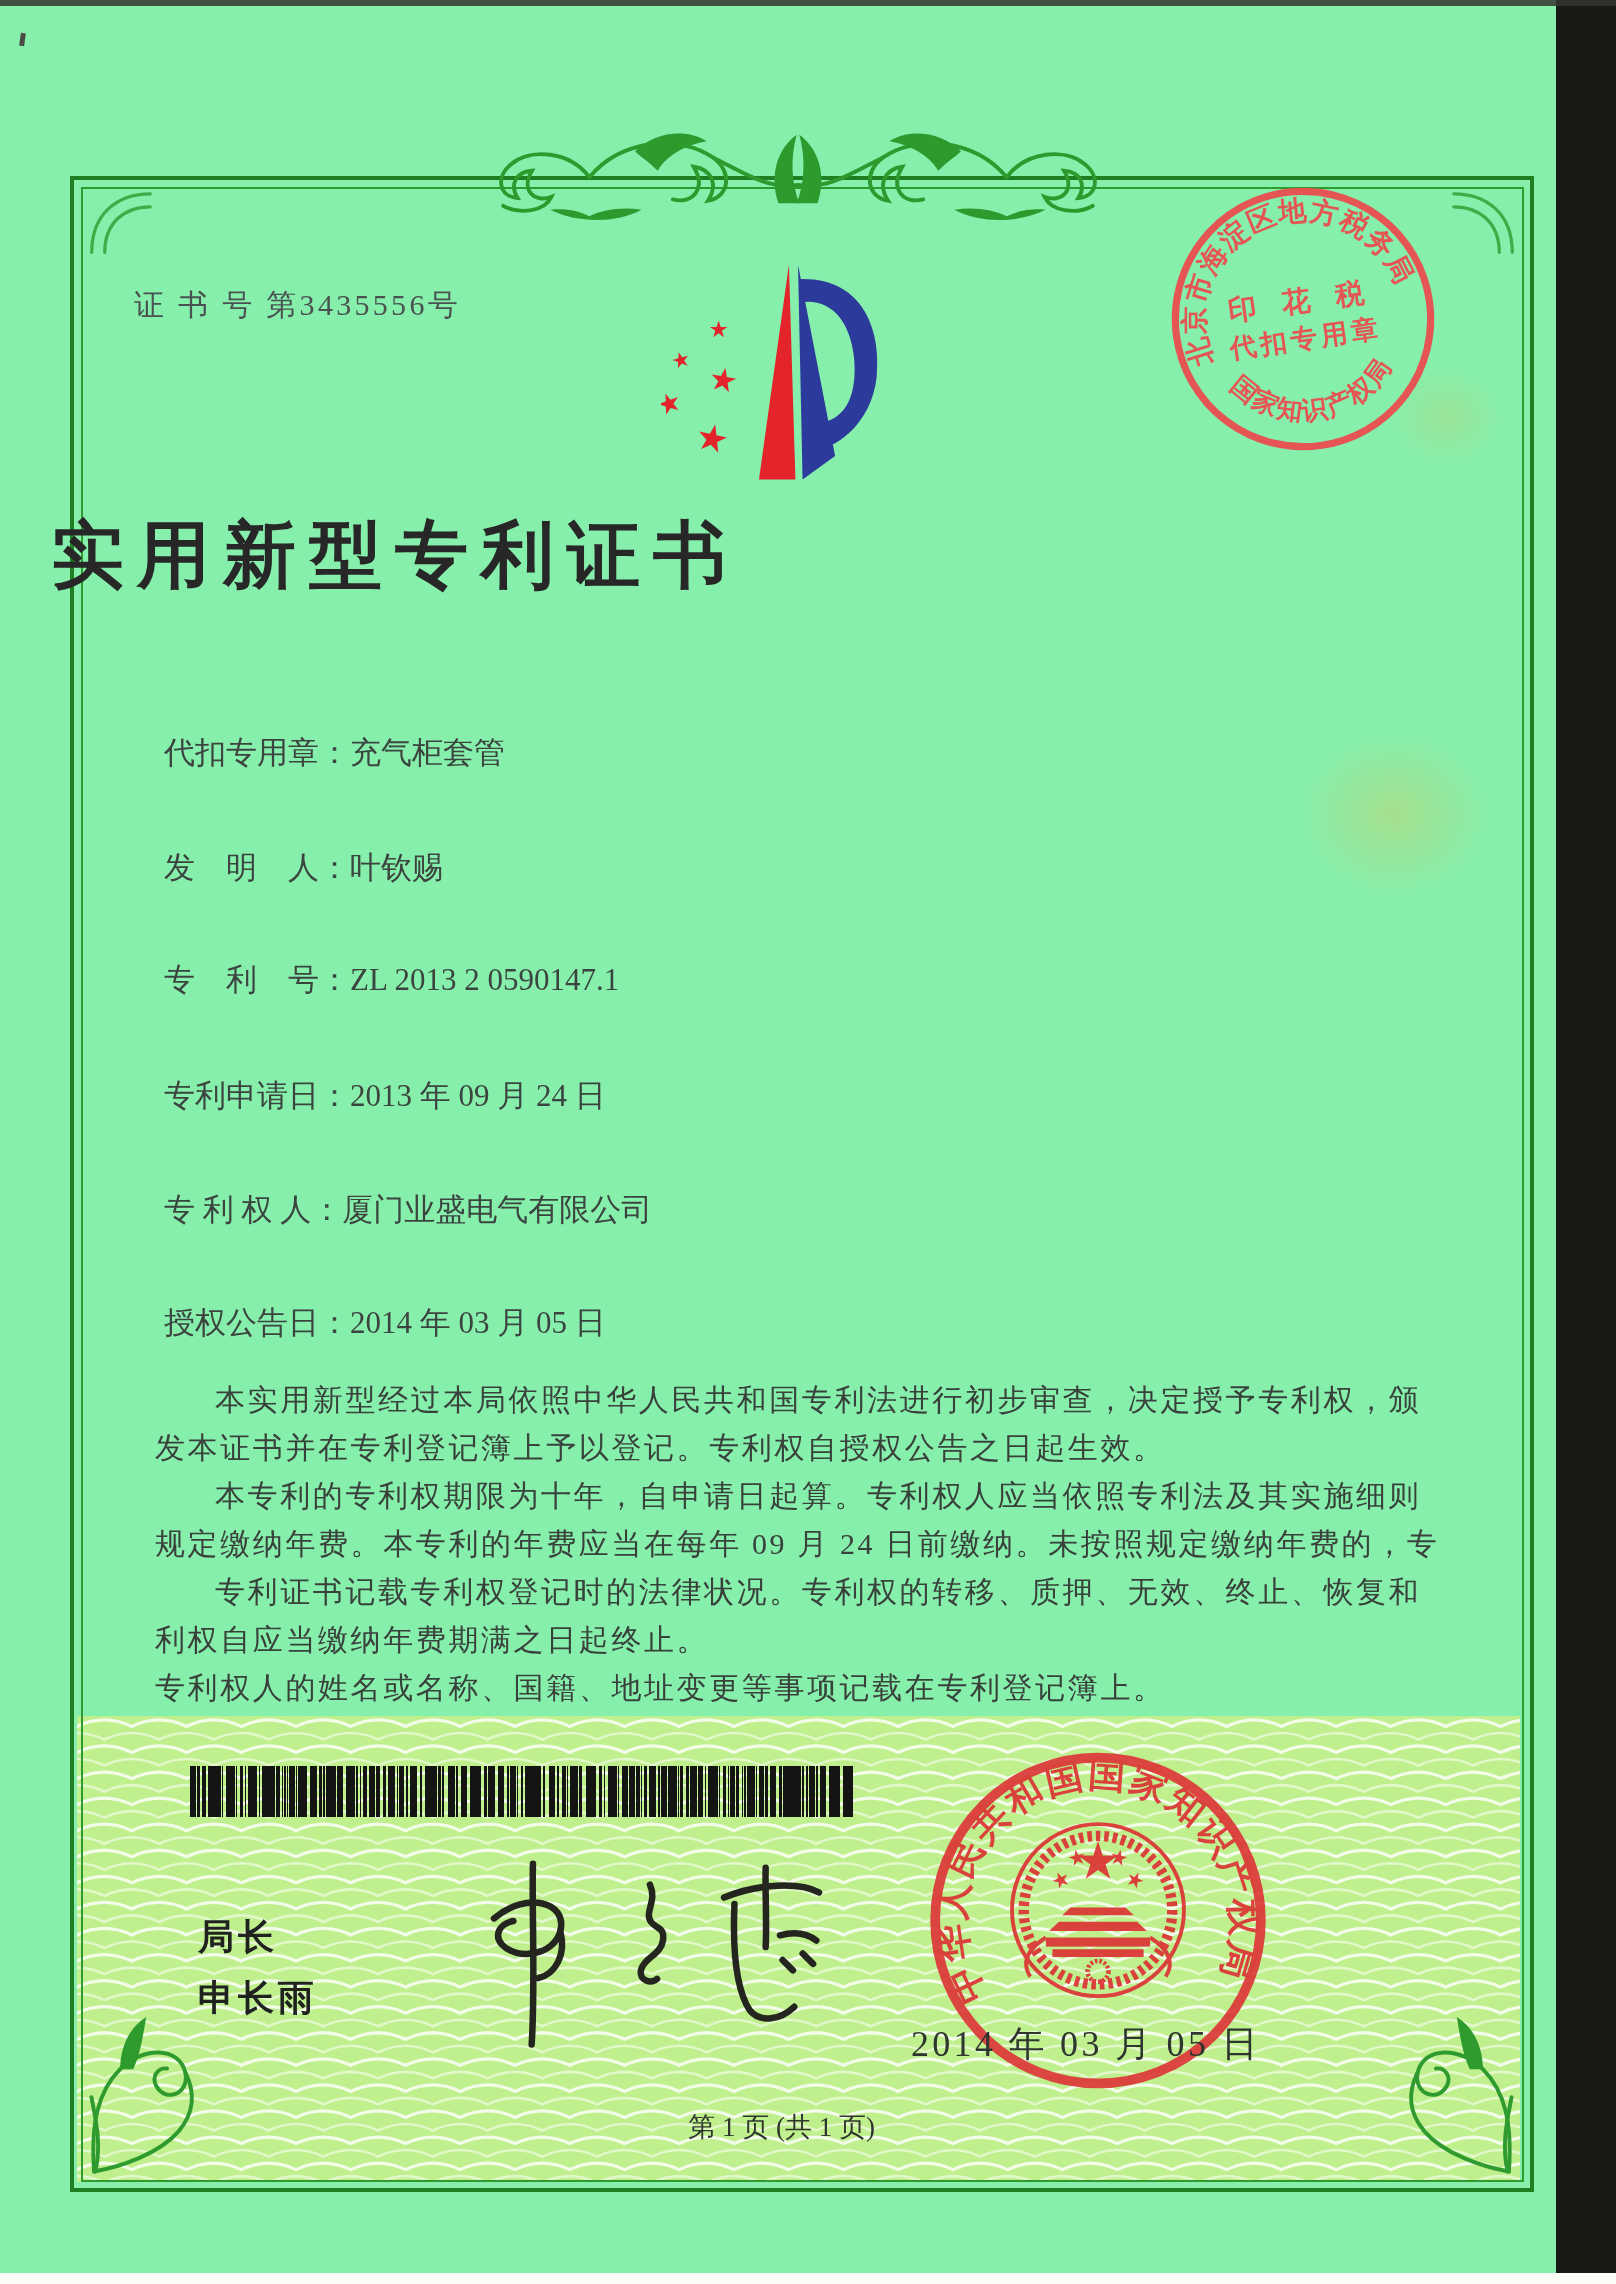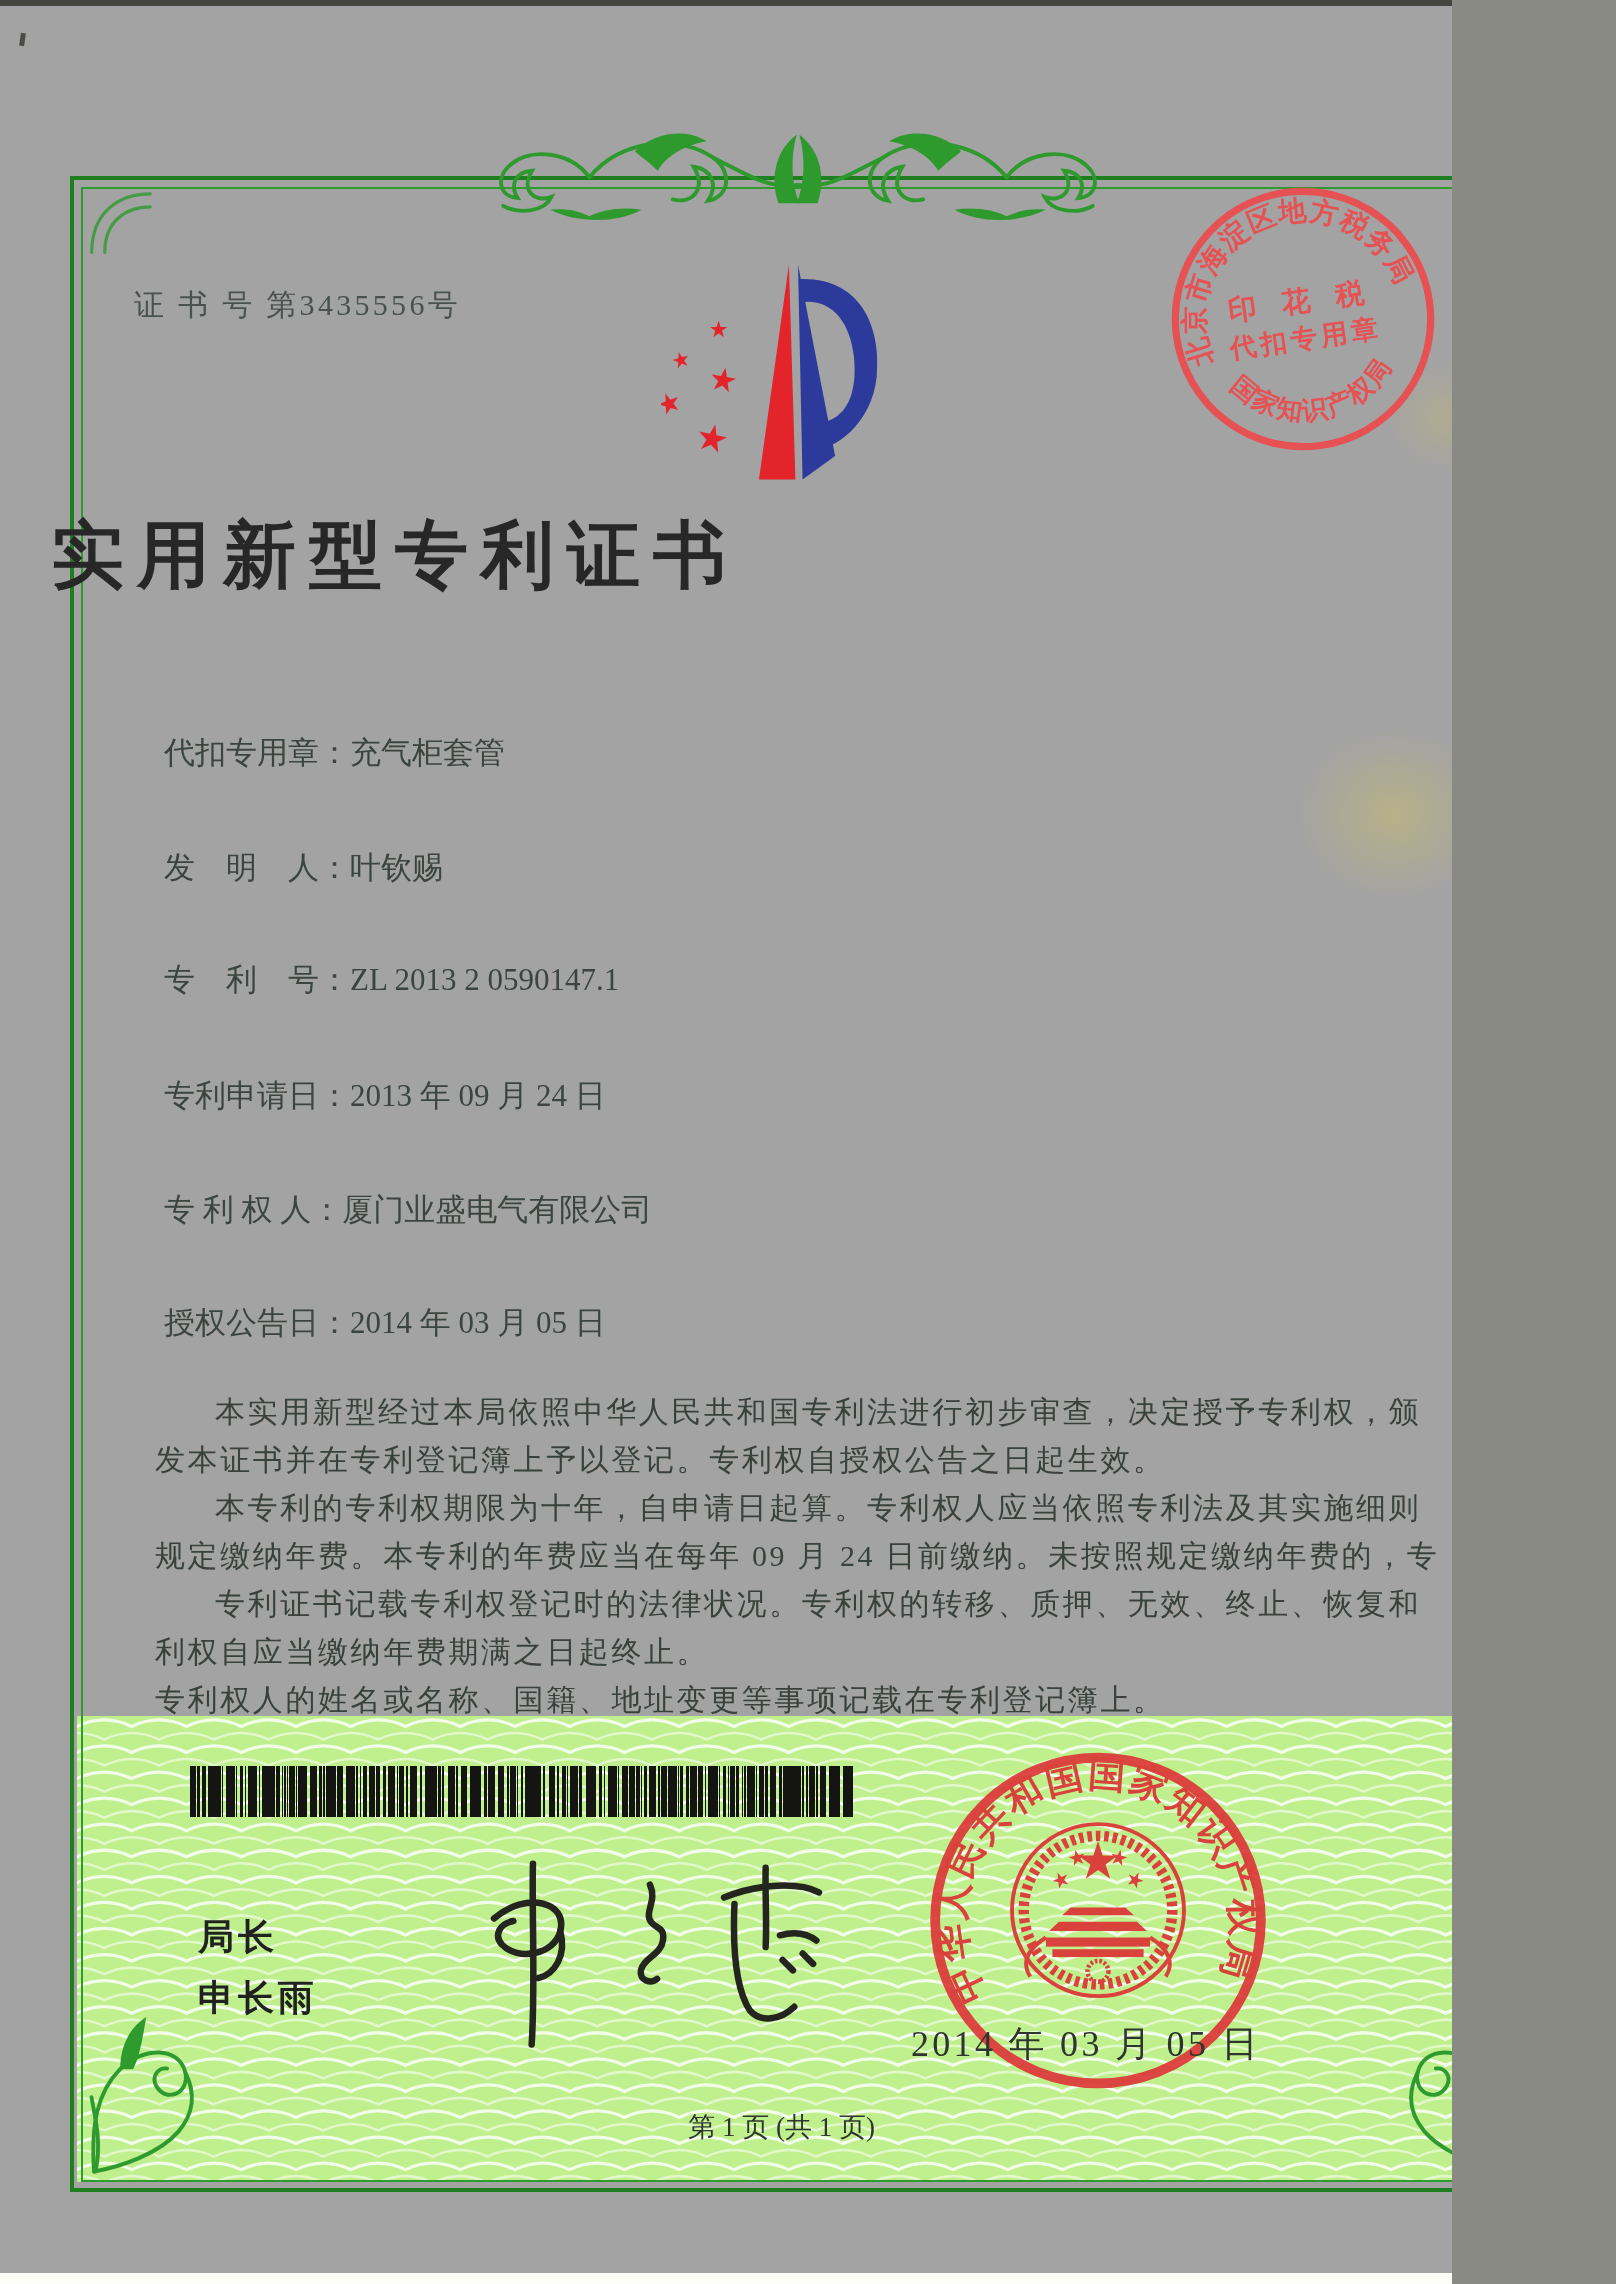--- a/index.html
+++ b/index.html
@@ -1,16 +1,16 @@
 <!DOCTYPE html>
 <html style="font-size:10.4px"><head>
 <meta charset="utf-8">
 <style>
   html,body{margin:0;padding:0;background:#8a8a84;}
-  #page{position:relative;width:1452px;height:2284px;background:#a3a3a3;overflow:hidden;
+  #page{position:relative;width:1616px;height:2284px;background:#86efac;overflow:hidden;
         font-family:"Liberation Serif","DejaVu Serif",serif;}
   .abs{position:absolute;}
   .sans{font-family:"Liberation Sans","DejaVu Sans",sans-serif;}
   
   .scan-right{left:1556px;top:0;width:60px;height:2284px;background:#181815;z-index:40;}
   .scan-top{left:0;top:0;width:1616px;height:5.9px;background:#35352f;opacity:.85;z-index:41;}
   .scan-bottom{left:0;top:2273px;width:1616px;height:11px;background:#fdfdf8;z-index:41;}
   .scan-tick{left:19.5px;top:33px;width:4.6px;height:13px;background:#4a4a46;transform:rotate(8deg);z-index:41;}
   .blotch1{left:1297px;top:730px;width:195px;height:169px;border-radius:50%;
            background:radial-gradient(closest-side,rgba(216,198,92,.38),rgba(216,198,92,0));}
@@ -19,21 +19,21 @@
   
   .frame{left:70px;top:176px;width:1456px;height:2008px;border:4.6px solid #1f7e1f;z-index:10;}
   .frame-in{position:absolute;inset:6.5px;border:2px solid #2f9b2f;}
   
   .band{left:77px;top:1716px;width:1443px;height:466px;z-index:1;}
   
   .certno{left:134px;top:285px;font-size:30px;letter-spacing:3.3px;color:#4a5251;z-index:15;}
   .title{left:51px;top:507px;width:1456px;font-size:73px;font-weight:bold;
          letter-spacing:13px;color:#272727;z-index:15;}
   .field{left:164px;font-size:31px;color:#3b443e;z-index:15;white-space:nowrap;}
-  .paras{left:155px;top:1376px;width:1355px;z-index:15;margin-top:12px;}
+  .paras{left:155px;top:1376px;width:1355px;z-index:15;}
   .bodyline{font-size:30px;line-height:48px;letter-spacing:2.6px;color:#39413b;white-space:nowrap;}
   .indent{padding-left:60px;}
   .barcode{left:190px;top:1766px;width:663px;height:51px;z-index:16;
      background:
        repeating-linear-gradient(90deg,#141412 0 2px,transparent 2px 7.2px),
        repeating-linear-gradient(90deg,#141412 0 3.3px,transparent 3.3px 12.4px),
        repeating-linear-gradient(90deg,#141412 0 5.2px,transparent 5.2px 20px),
        repeating-linear-gradient(90deg,#141412 0 1.3px,transparent 1.3px 4.6px);}
   .officer{left:198px;font-size:36px;font-weight:bold;color:#20221f;z-index:16;letter-spacing:3.9px;}
   .sealdate{left:911px;top:2020px;font-size:36px;letter-spacing:3.3px;color:#2e352e;z-index:22;white-space:nowrap;}

